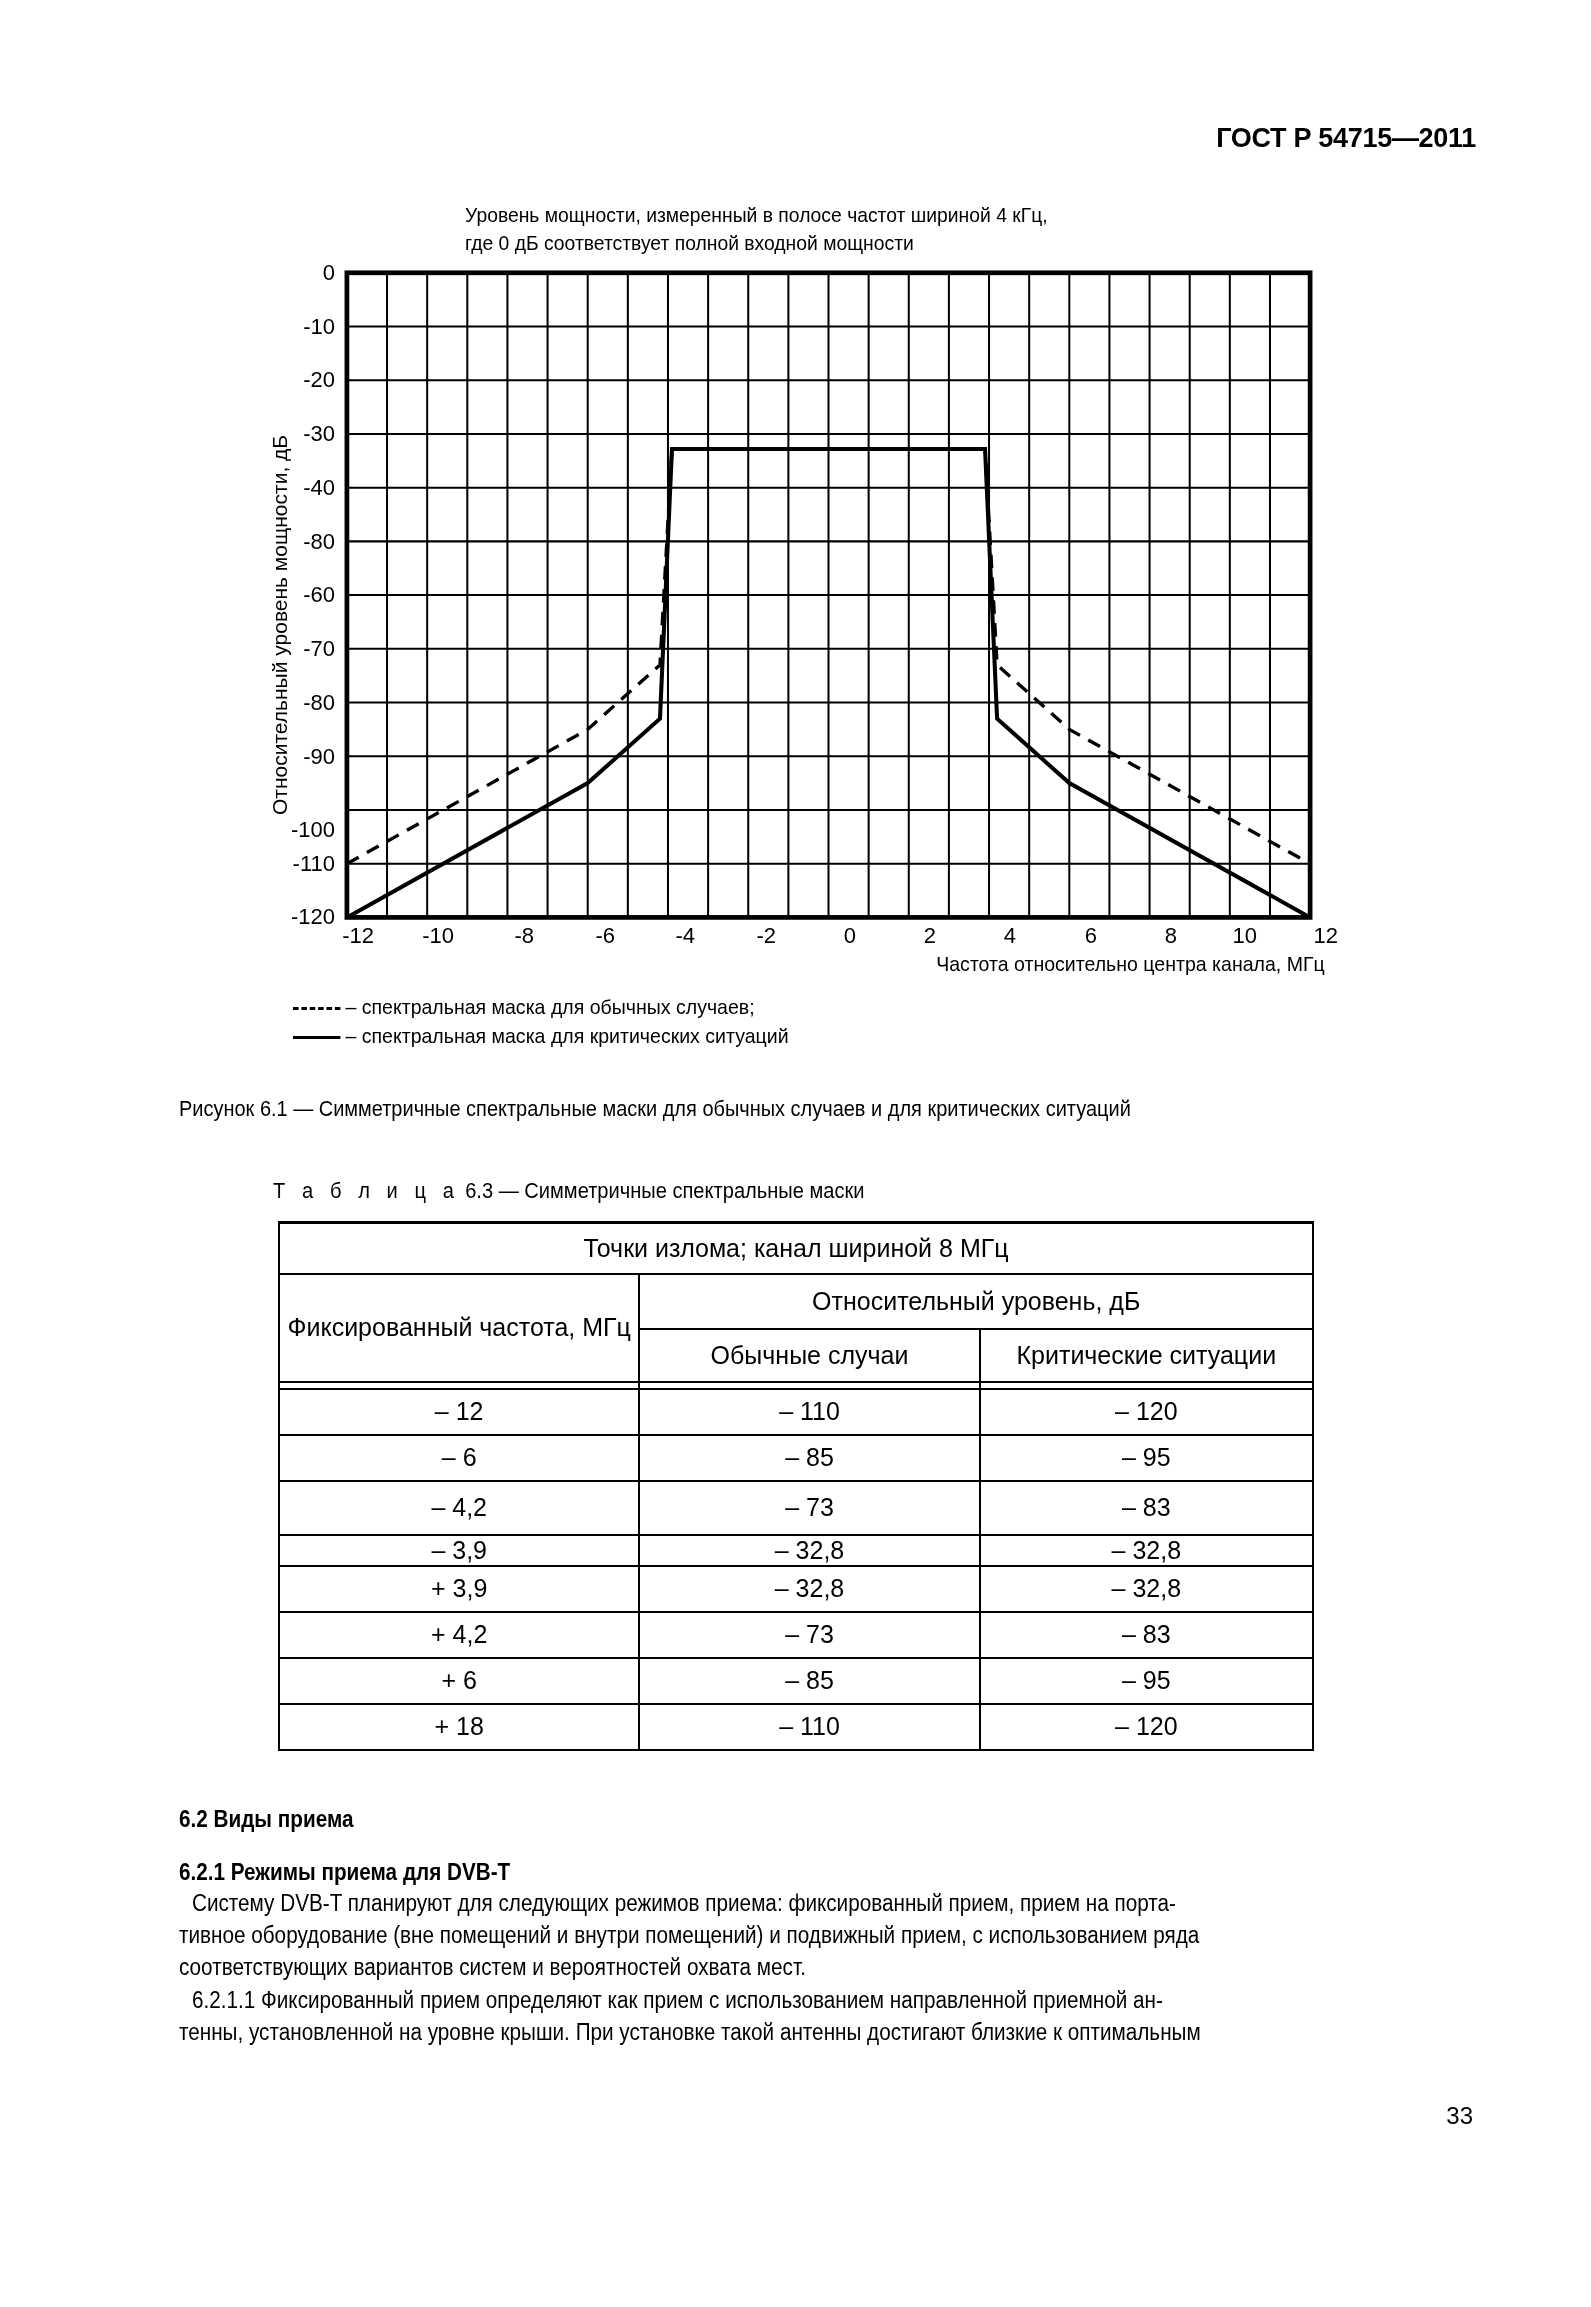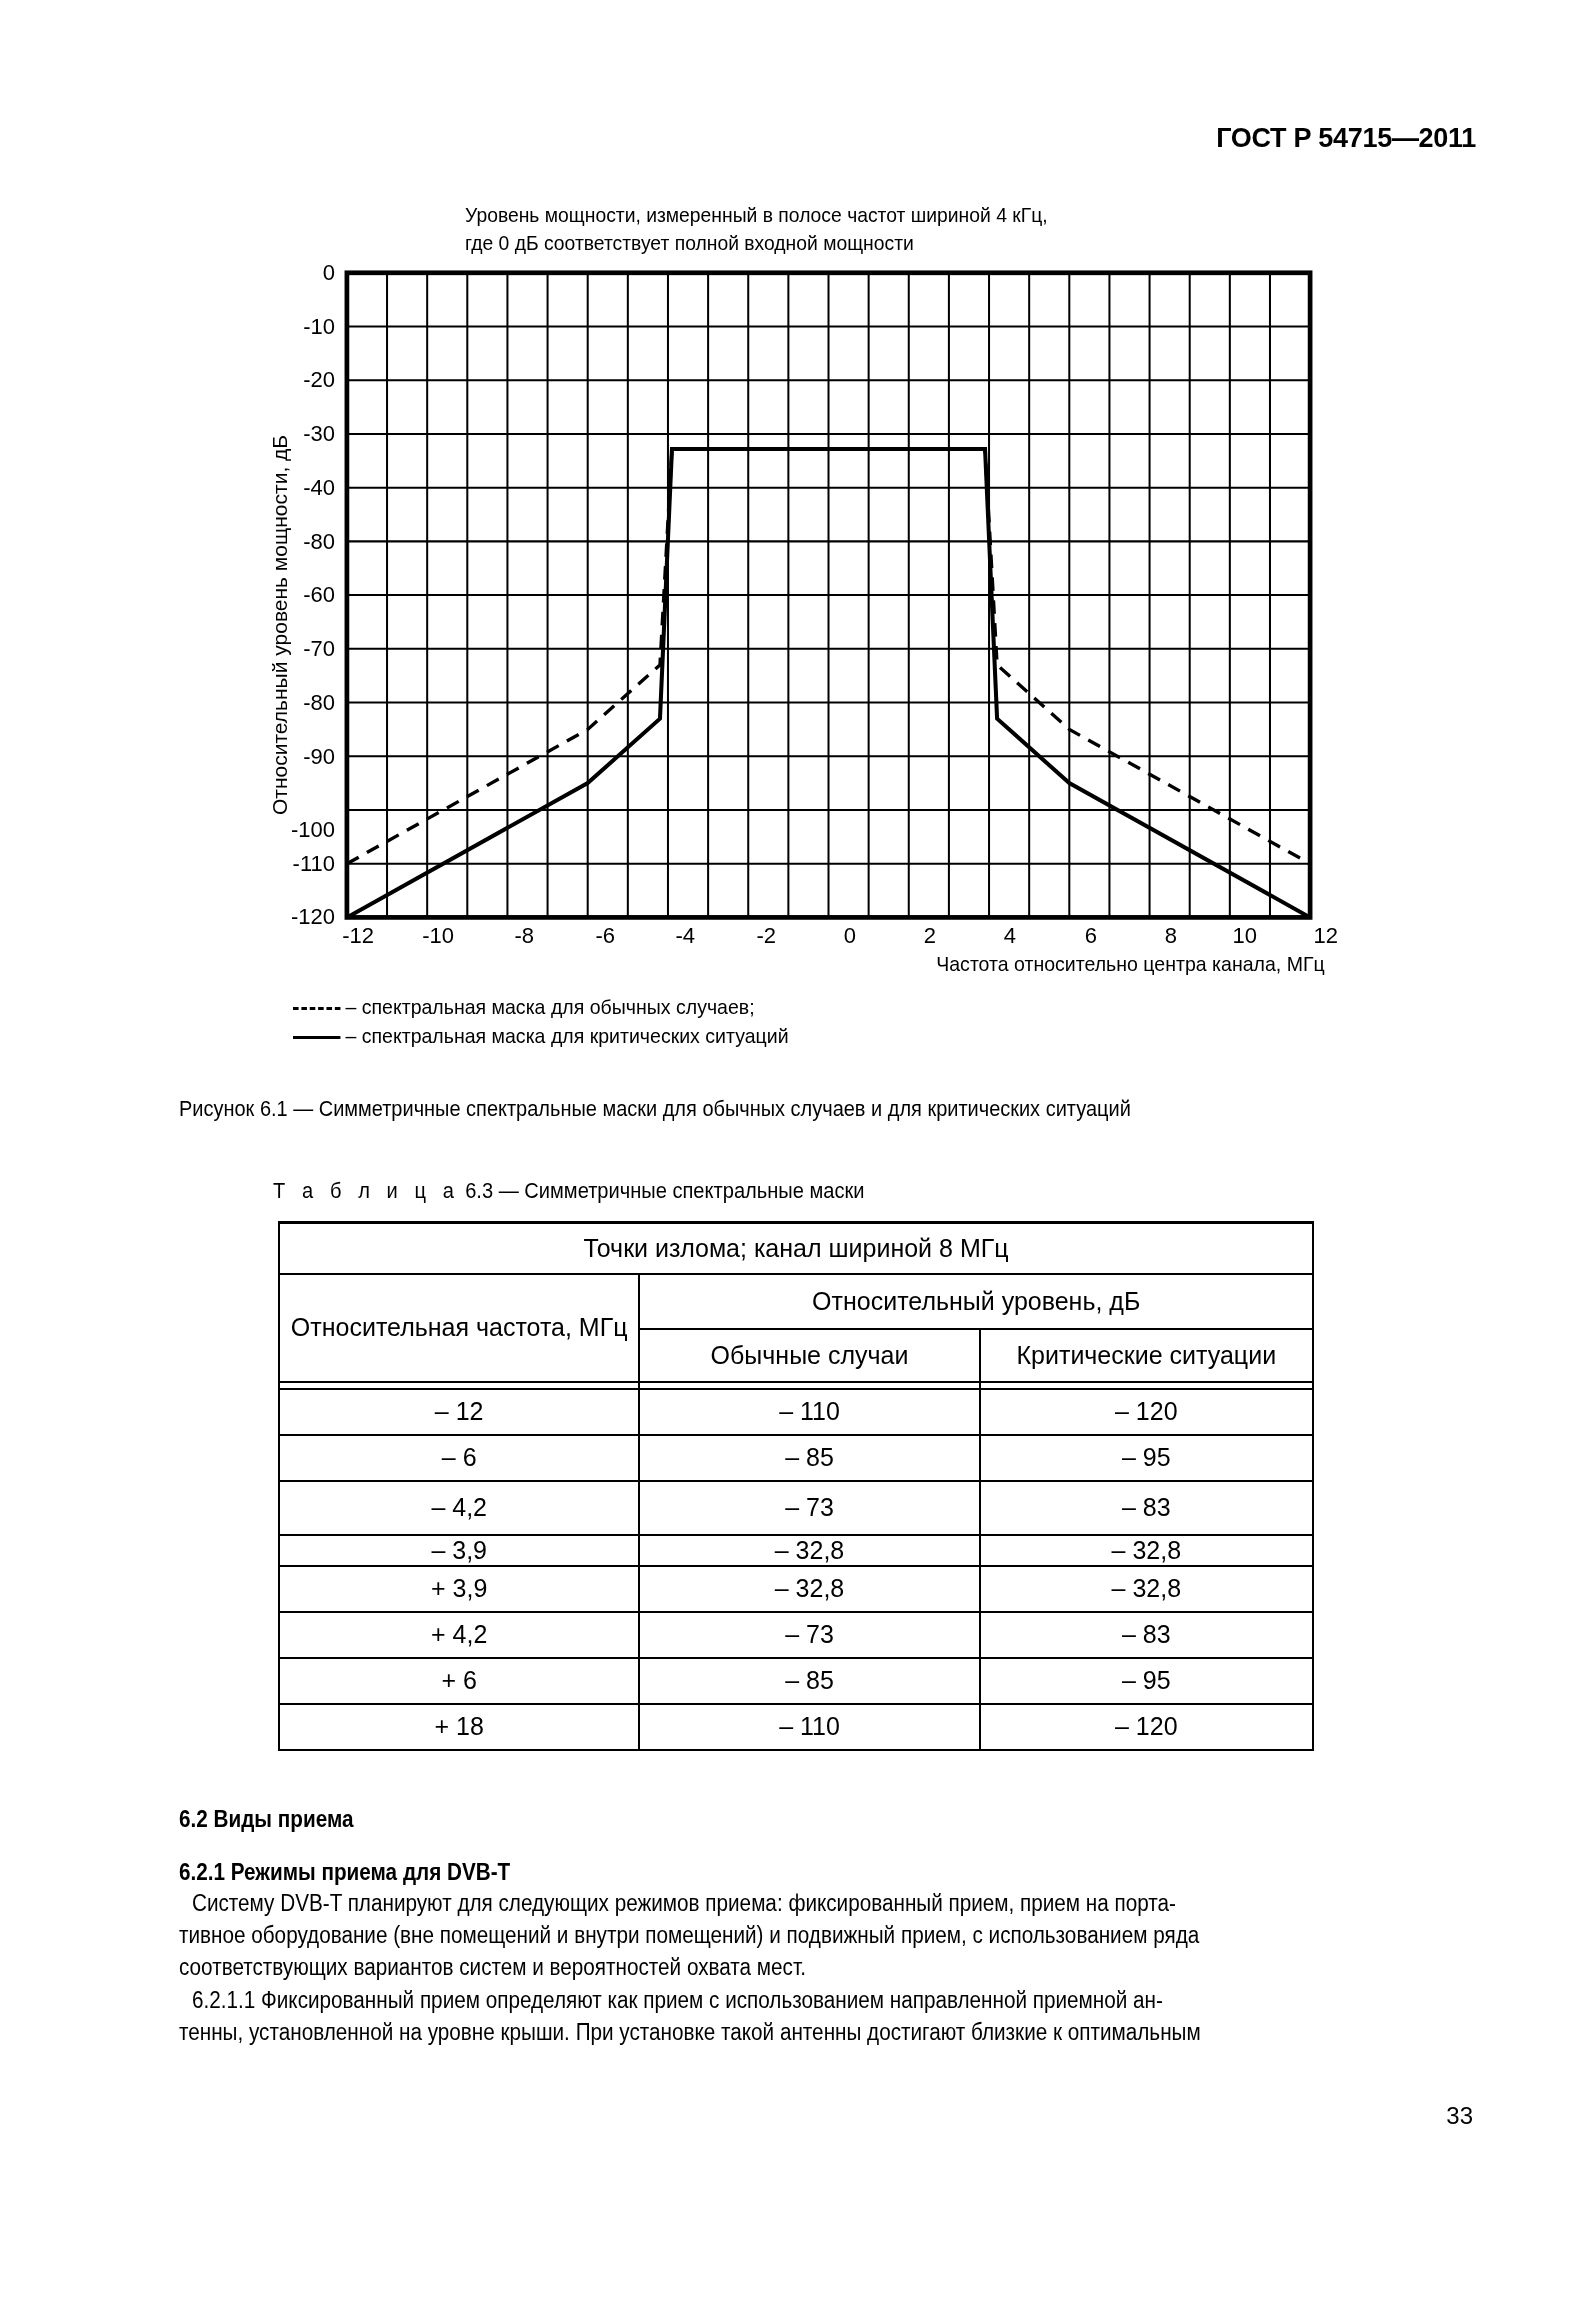--- a/index.html
+++ b/index.html
@@ -124,21 +124,21 @@
   <colgroup>
       <col style="width:361px">
       <col style="width:341px">
       <col style="width:334px">
     </colgroup>
   <tbody>
       <tr class="top" style="height:51px">
     <th colspan="3">Точки излома; канал шириной 8 МГц</th>
   </tr>
   <tr style="height:55px">
-    <th rowspan="2">Относительная частота, МГц</th>
+    <th rowspan="2">Фиксированный частота, МГц</th>
     <th colspan="2">Относительный уровень, дБ</th>
   </tr>
   <tr style="height:53px">
     <th>Обычные случаи</th>
     <th>Критические ситуации</th>
   </tr>
   <tr class="sep">
         <td></td>
         <td></td>
         <td></td>

